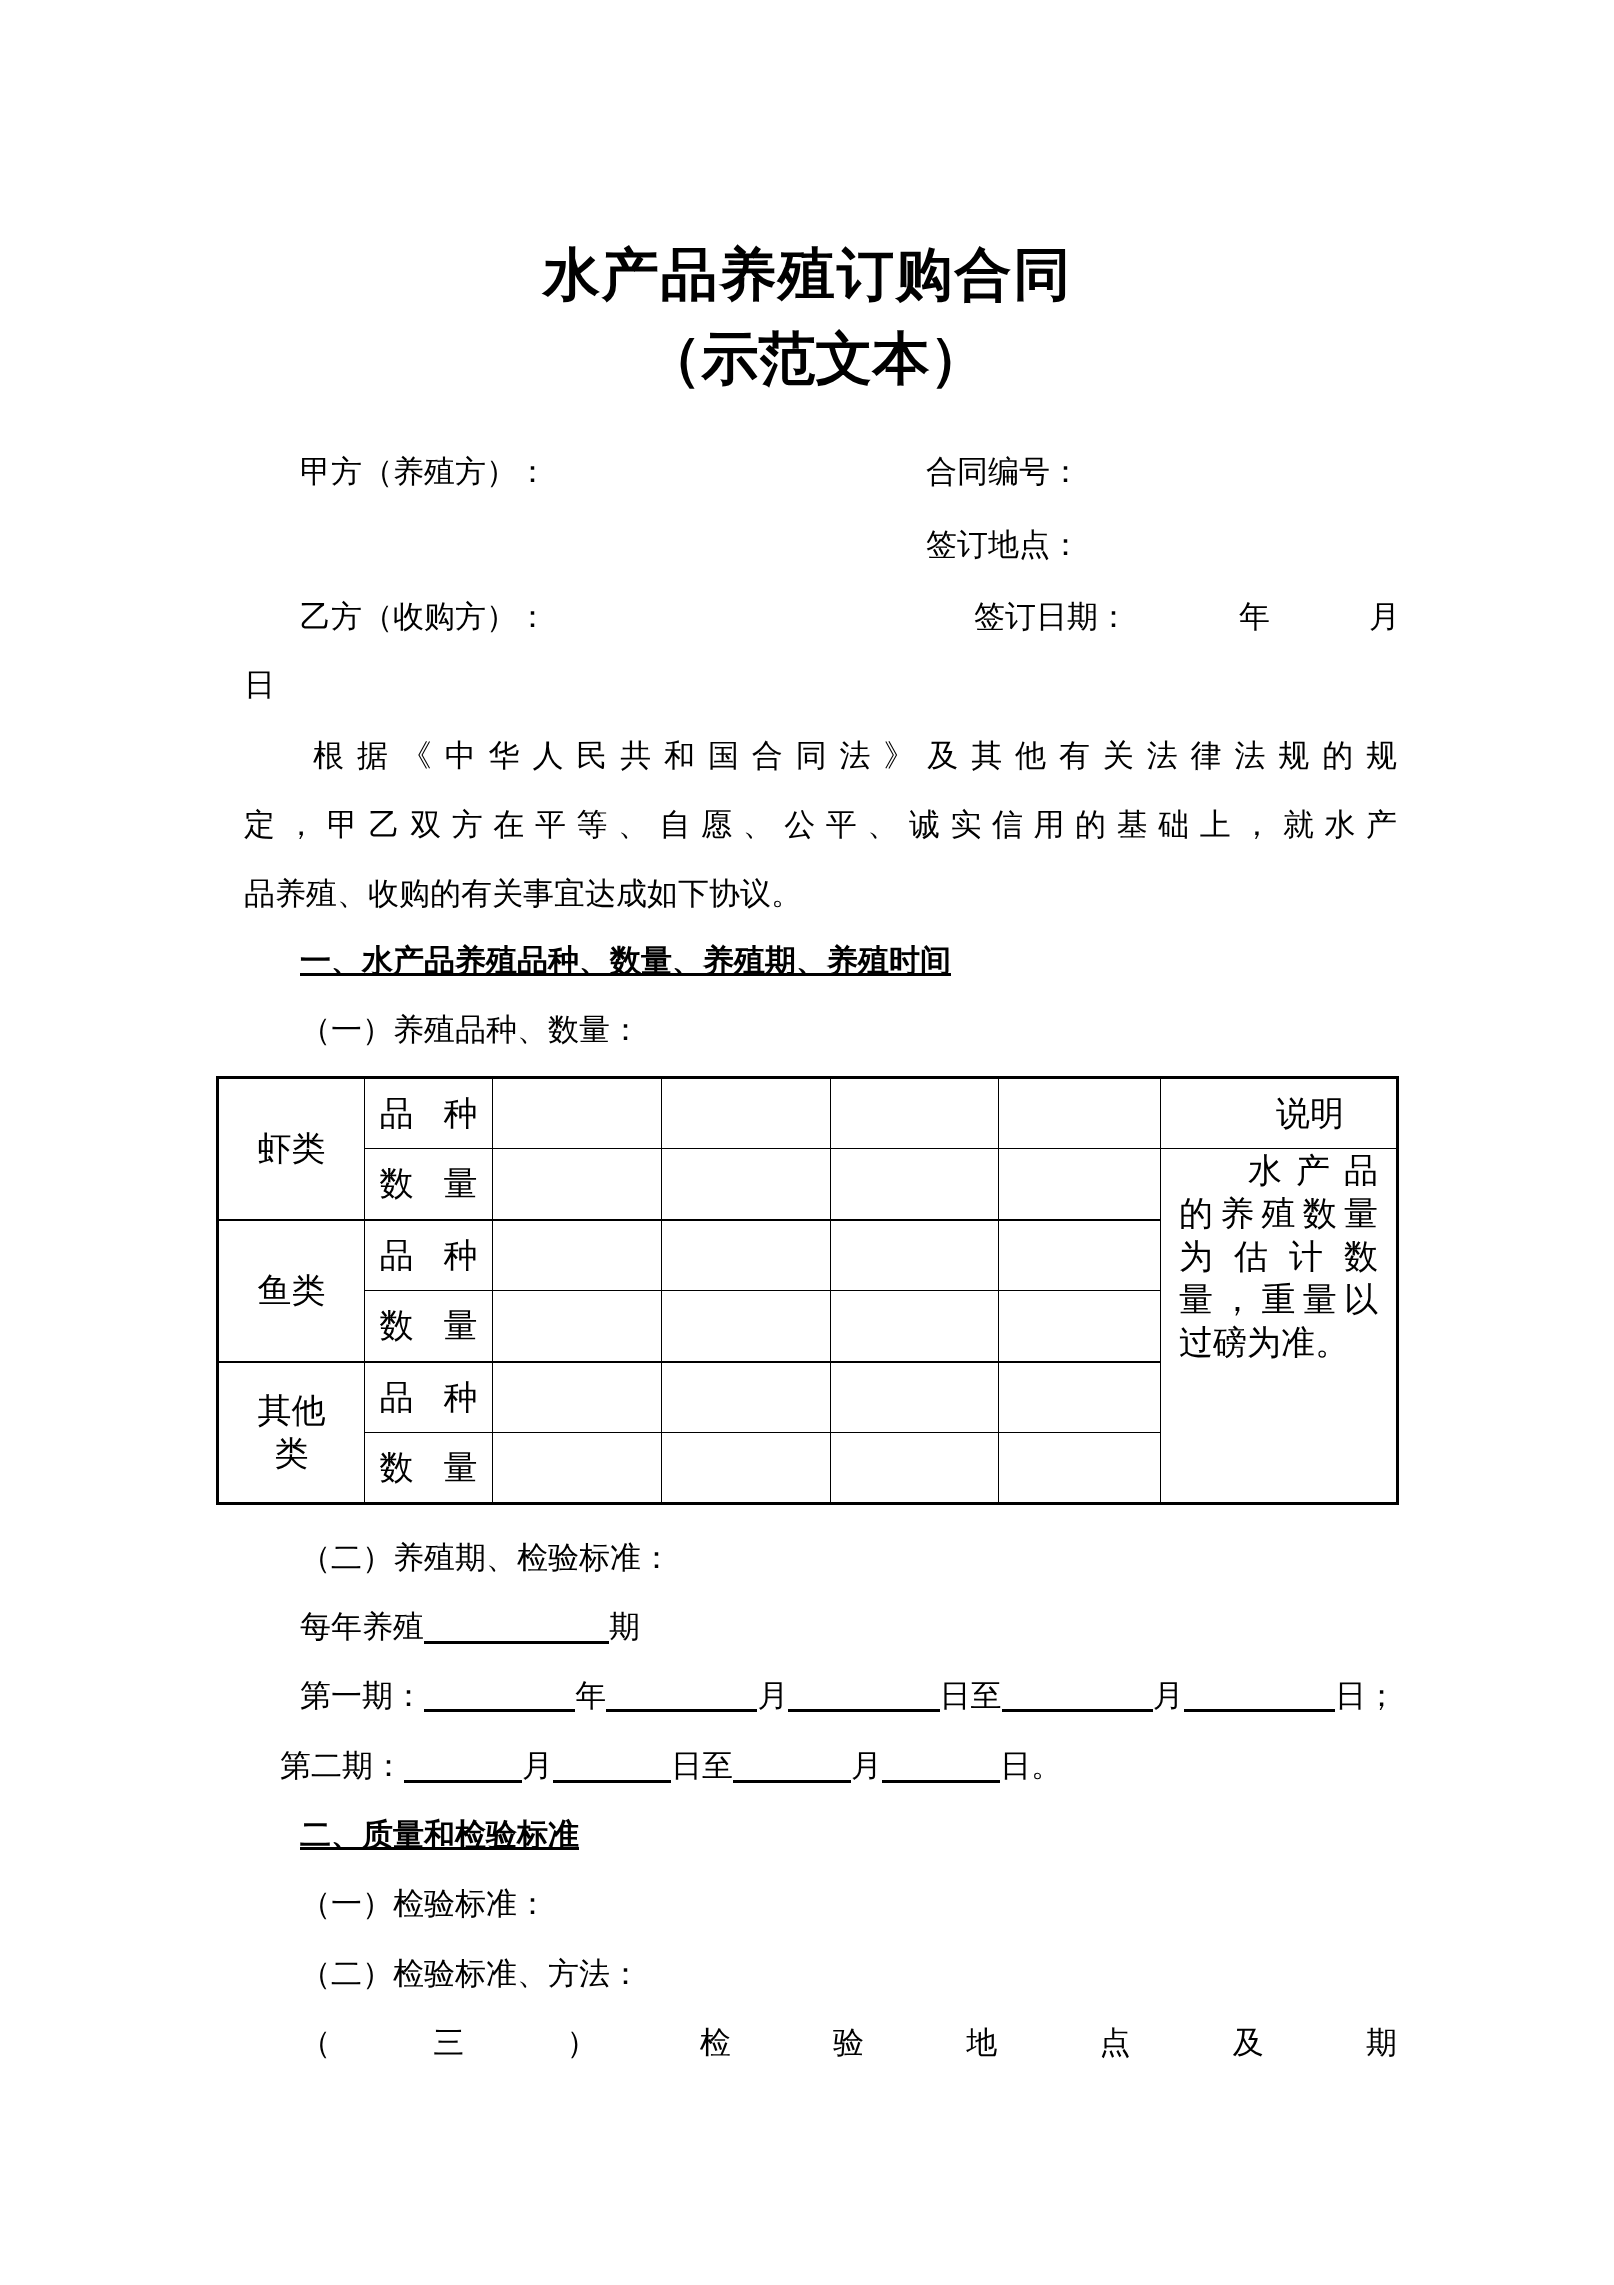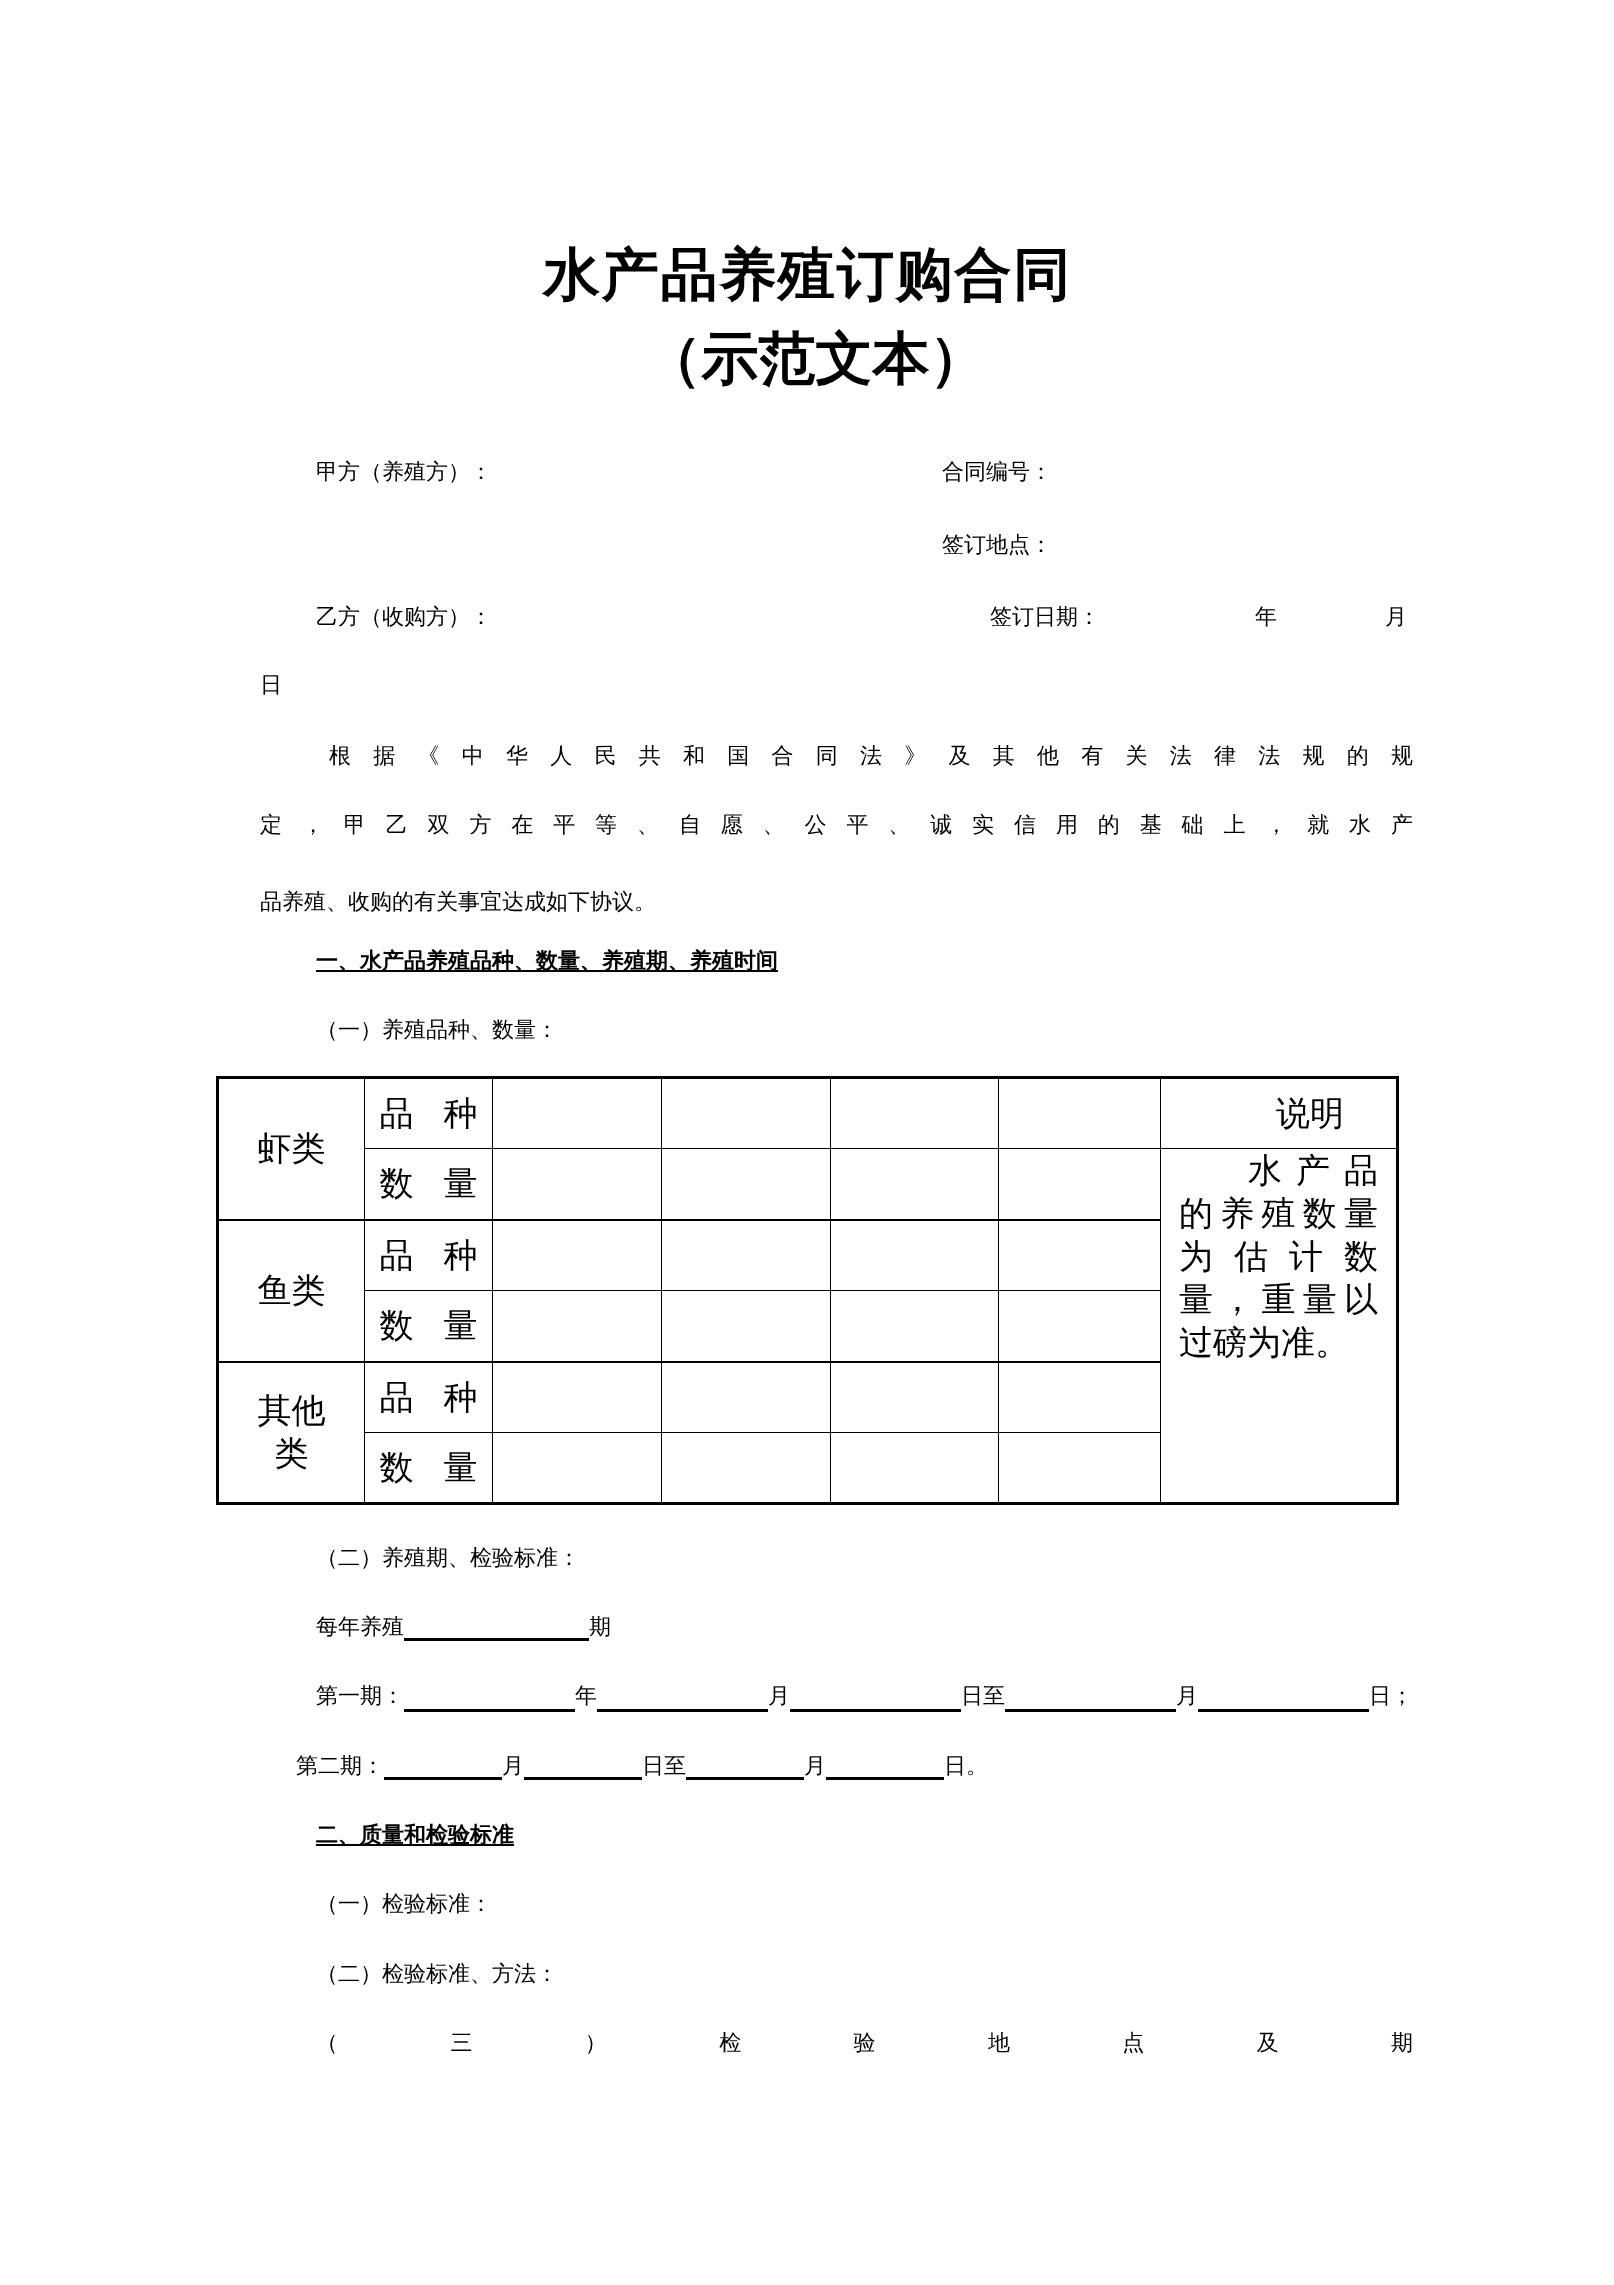--- a/index.html
+++ b/index.html
@@ -20,22 +20,22 @@
   .title1 {
     position: absolute; top: 233px; left: 0; width: 1615px;
     font-size: 57px; font-weight: 700; text-align: center; line-height: 83px;
     letter-spacing: 1.8px;
   }
   .title2 {
     position: absolute; top: 317px; left: 0; width: 1615px;
     font-size: 57px; font-weight: 700; text-align: center; line-height: 83px; padding-left: 16px;
   }
   .line {
-    position: absolute; left: 260px; width: 1153px;
-    font-size: 22px; line-height: 43px; white-space: nowrap;
+    position: absolute; left: 244px; width: 1153px;
+    font-size: 31px; line-height: 43px; white-space: nowrap;
   }
   .ind { padding-left: 56px; }
   .bold { font-weight: 700; text-decoration: underline; }
   .abs { position: absolute; top: 0; }
   .jlast { text-align: justify; text-align-last: justify; white-space: normal; }
   
   .ublank {
     display: inline-block; height: 0; border-bottom: 3.6px solid var(--text-color);
     vertical-align: -7.2px;
   }
@@ -83,21 +83,21 @@
     <span class="abs" style="left:730px;">签订日期：</span>
     <span class="abs" style="left:995px;">年</span>
     <span class="abs" style="left:1125px;">月</span>
   </div>
   <div class="line" style="top:663px;">
     <span>日</span>
   </div>
 
   <div class="line jlast" style="top:734px; text-indent:69px;">根据《中华人民共和国合同法》及其他有关法律法规的规</div>
   <div class="line jlast" style="top:803px;">定，甲乙双方在平等、自愿、公平、诚实信用的基础上，就水产</div>
-  <div class="line" style="top:872px;margin-top:8px;">品养殖、收购的有关事宜达成如下协议。</div>
+  <div class="line" style="top:872px;">品养殖、收购的有关事宜达成如下协议。</div>
 
   <div class="line ind bold" style="top:939px;">一、水产品养殖品种、数量、养殖期、养殖时间</div>
   <div class="line ind" style="top:1008px;">（一）养殖品种、数量：</div>
 
   <table class="species">
     <colgroup>
       <col style="width:147px">
         <col style="width:128px">
       <col style="width:169px">
         <col style="width:169px">

